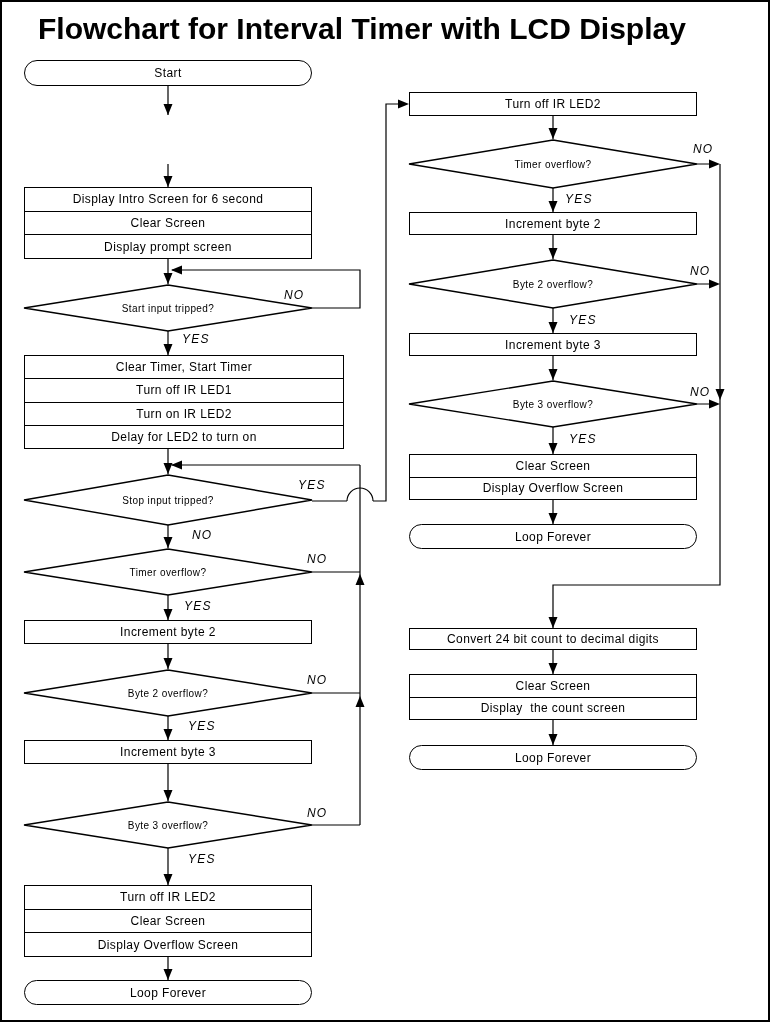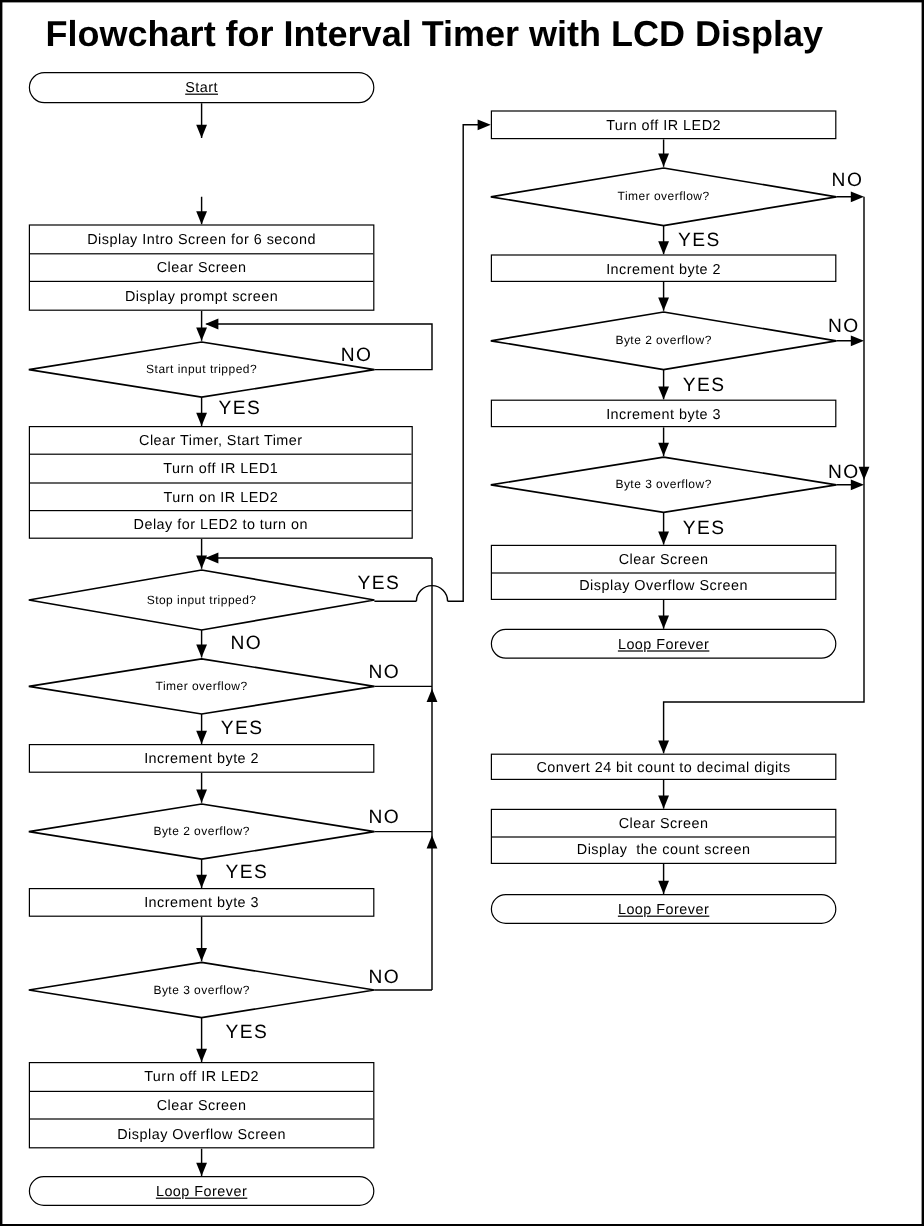--- a/index.html
+++ b/index.html
@@ -6,24 +6,24 @@
   .page{position:relative;width:770px;height:1022px;background:#fff;border:2px solid #000;
         box-sizing:border-box;font-family:"Liberation Sans",sans-serif;color:#000;overflow:hidden;}
   .title{position:absolute;left:36px;top:10px;font-size:30px;font-weight:bold;margin:0;
          white-space:nowrap;letter-spacing:0px;}
   svg.wires{position:absolute;left:0;top:0;}
   .node{position:absolute;box-sizing:border-box;background:#fff;border:1.4px solid #000;
         display:flex;flex-direction:column;}
   .row{flex:1;display:flex;align-items:center;justify-content:center;
        font-size:12px;letter-spacing:0.4px;white-space:pre;}
   .row + .row{border-top:1.4px solid #000;}
-  .oval{border-radius:999px;text-decoration:underline;}
+  .oval{border-radius:999px;}
   .dtext{position:absolute;display:flex;align-items:center;justify-content:center;
          font-size:10px;letter-spacing:0.4px;white-space:pre;}
-  .lbl{position:absolute;font-size:16px;letter-spacing:1.2px;white-space:pre;}
+  .lbl{position:absolute;font-size:12px;letter-spacing:1.2px;white-space:pre;font-style:italic;}
 </style>
 </head>
 <body>
 
 <div class="page">
 
   <h1 class="title">Flowchart for Interval Timer with LCD Display</h1>
 
   <svg class="wires" width="770" height="1022" viewBox="0 0 770 1022">
     <g stroke="#000" stroke-width="1.2" fill="none">

